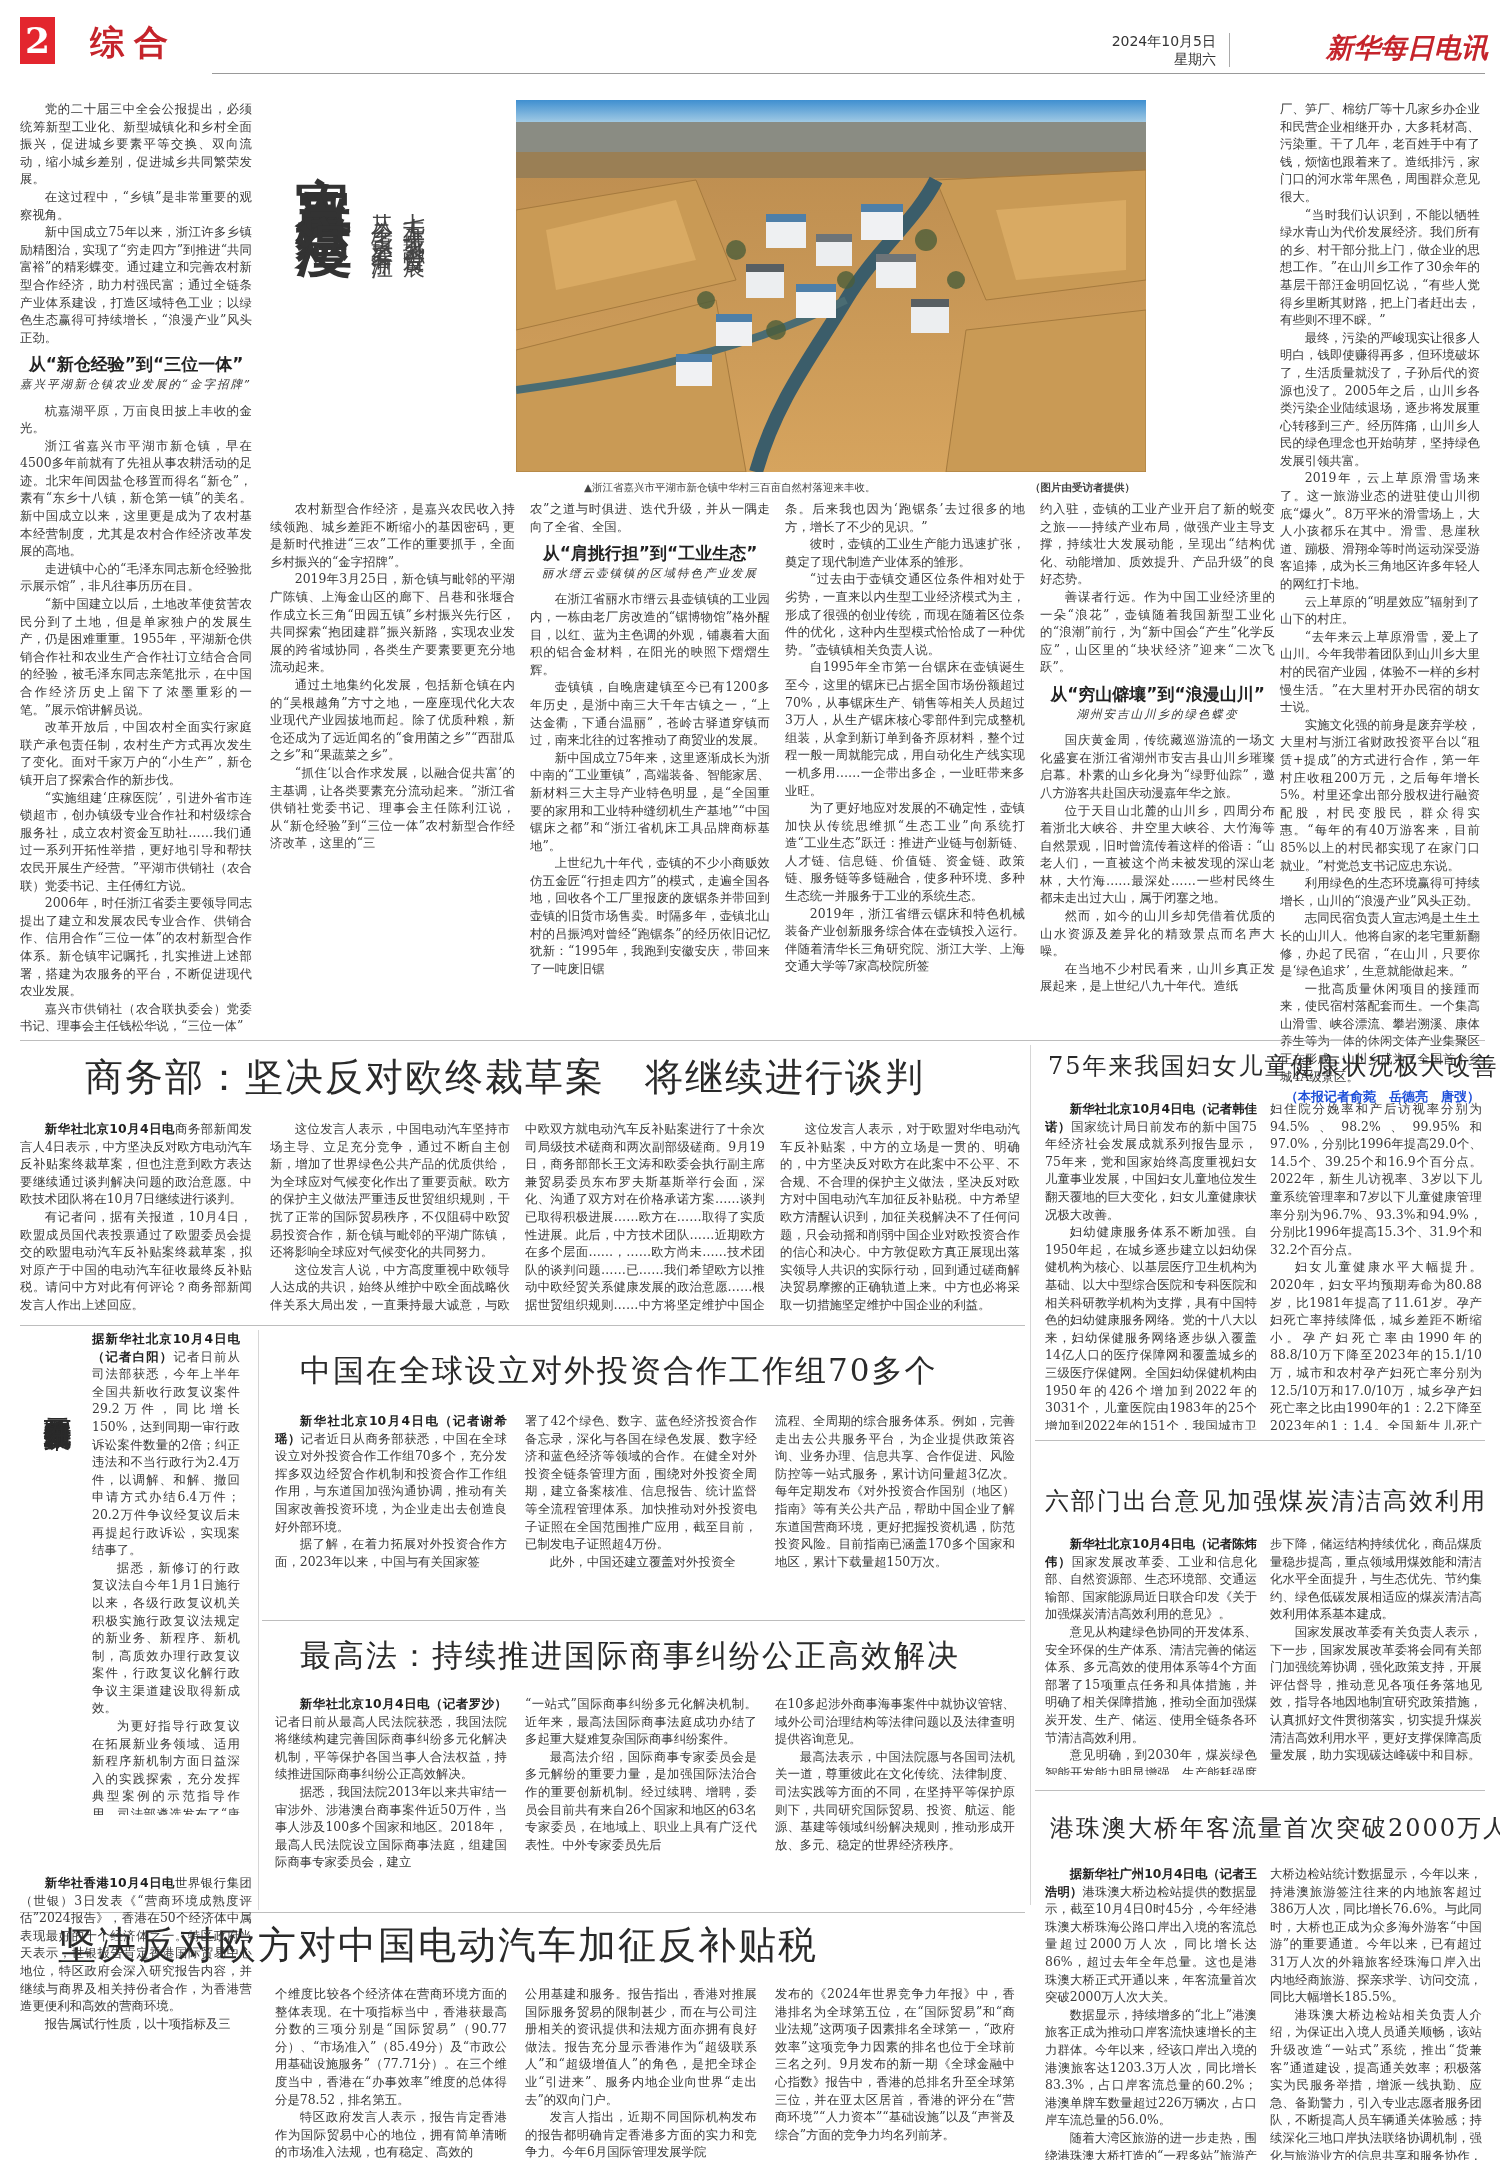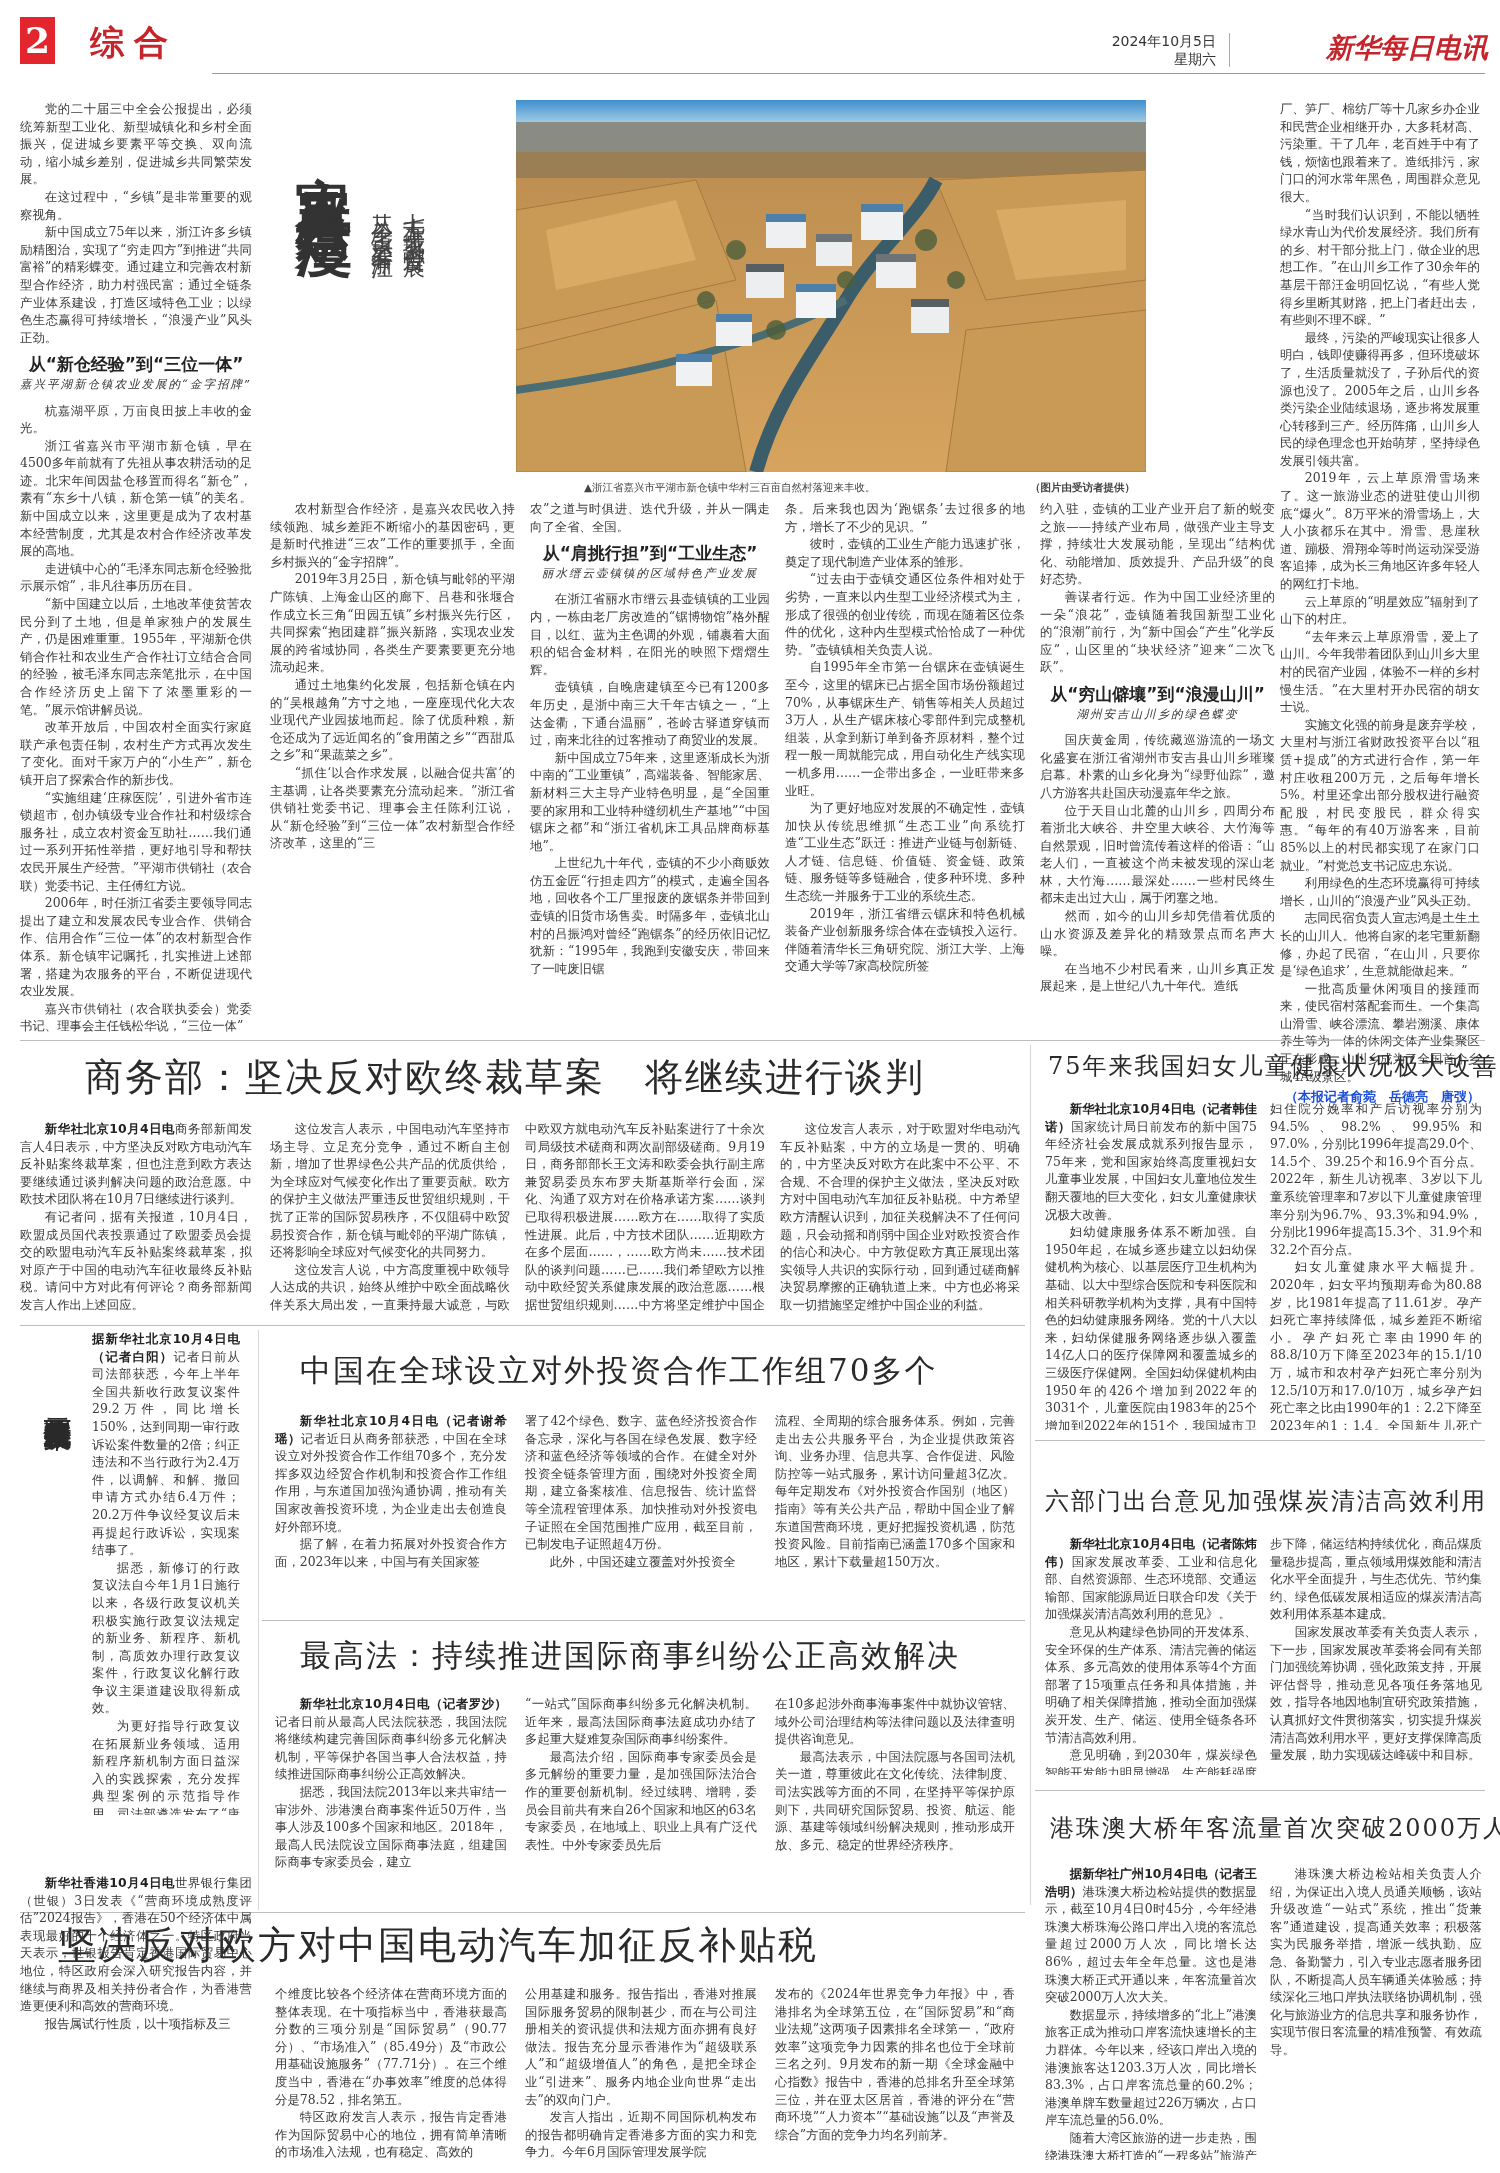--- a/index.html
+++ b/index.html
@@ -261,20 +261,21 @@
 </div>
 
 <div class="hline" style="left:1035px; top:1790px; width:450px;"></div>
 <div class="abs headline sm" style="left:1050px; top:1812px;">港珠澳大桥年客流量首次突破2000万人次</div>
 <div class="abs txt" style="left:1045px; top:1865px; width:212px; height:295px; overflow:hidden;">
   <p><span class="lead">据新华社广州10月4日电（记者王浩明）</span><span>港珠澳大桥边检站提供的数据显示，截至10月4日0时45分，今年经港珠澳大桥珠海公路口岸出入境的客流总量超过2000万人次，同比增长达86%，超过去年全年总量。这也是港珠澳大桥正式开通以来，年客流量首次突破2000万人次大关。</span></p>
   <p>数据显示，持续增多的“北上”港澳旅客正成为推动口岸客流快速增长的主力群体。今年以来，经该口岸出入境的港澳旅客达1203.3万人次，同比增长83.3%，占口岸客流总量的60.2%；港澳单牌车数量超过226万辆次，占口岸车流总量的56.0%。</p>
   <p>随着大湾区旅游的进一步走热，围绕港珠澳大桥打造的“一程多站”旅游产品受到越来越多内地游客欢迎。港珠澳</p>
 </div>
 <div class="abs txt" style="left:1270px; top:1865px; width:212px; height:295px; overflow:hidden;">
+  <p class="noind">大桥边检站统计数据显示，今年以来，持港澳旅游签注往来的内地旅客超过386万人次，同比增长76.6%。与此同时，大桥也正成为众多海外游客“中国游”的重要通道。今年以来，已有超过31万人次的外籍旅客经珠海口岸入出内地经商旅游、探亲求学、访问交流，同比大幅增长185.5%。</p>
   <p>港珠澳大桥边检站相关负责人介绍，为保证出入境人员通关顺畅，该站升级改造“一站式”系统，推出“货兼客”通道建设，提高通关效率；积极落实为民服务举措，增派一线执勤、应急、备勤警力，引入专业志愿者服务团队，不断提高人员车辆通关体验感；持续深化三地口岸执法联络协调机制，强化与旅游业方的信息共享和服务协作，实现节假日客流量的精准预警、有效疏导。</p>
 </div>
 
 <div class="hline" style="left:20px; top:1912px; width:1005px;"></div>
 <div class="abs headline" style="left:58px; top:1920px;">坚决反对欧方对中国电动汽车加征反补贴税</div>
 <div class="abs txt" style="left:20px; top:1874px; width:232px; height:185px; overflow:hidden;">
   <p><span class="lead">新华社香港10月4日电</span><span>世界银行集团（世银）3日发表《“营商环境成熟度评估”2024报告》，香港在50个经济体中属表现最好的十个经济体之一。特区政府当天表示，世银报告肯定香港国际贸易中心地位，特区政府会深入研究报告内容，并继续与商界及相关持份者合作，为香港营造更便利和高效的营商环境。</span></p>
   <p>报告属试行性质，以十项指标及三</p>
 </div>
 <div class="abs txt" style="left:275px; top:1985px; width:232px; height:185px; overflow:hidden;">

